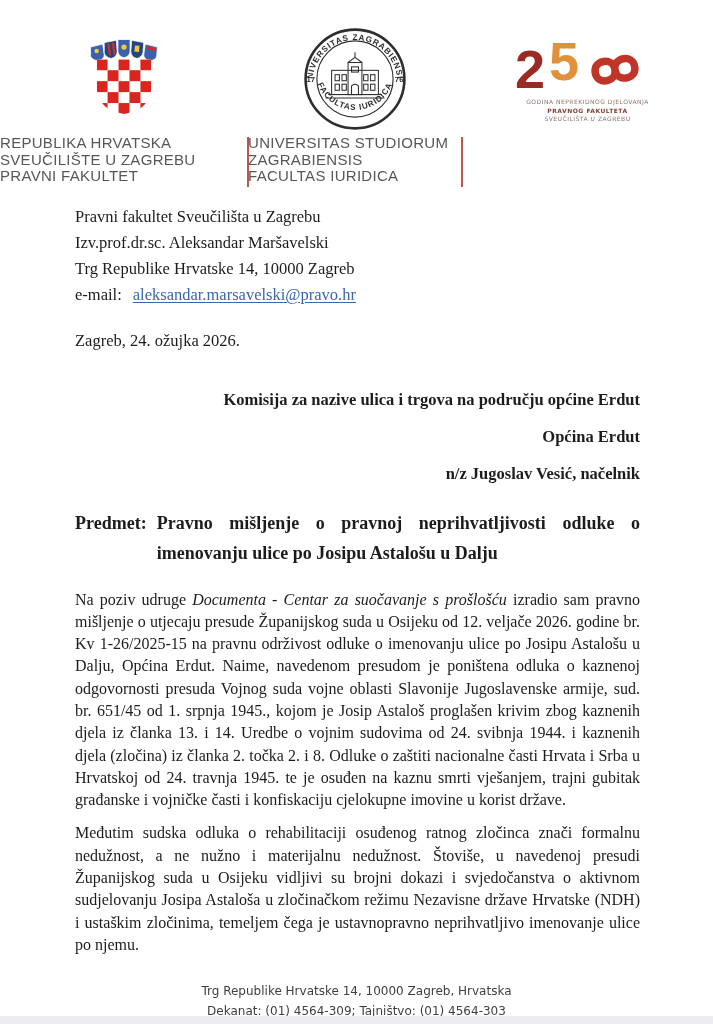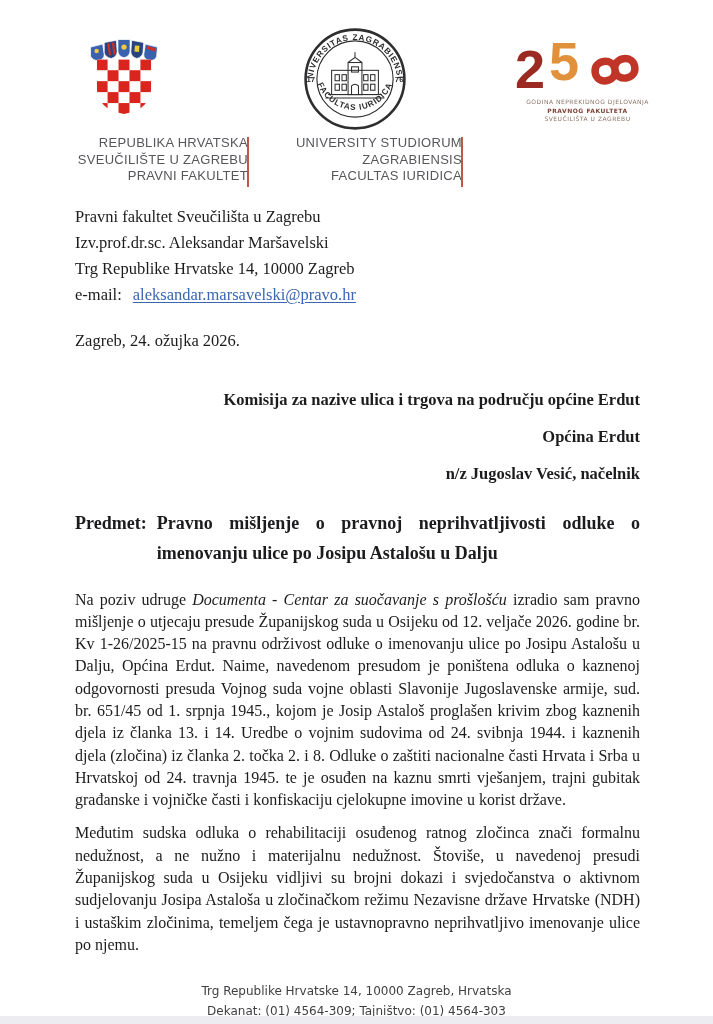--- a/index.html
+++ b/index.html
@@ -11,21 +11,21 @@
 
   
   .logo-row { display:grid; grid-template-columns:248px 214px 1fr; padding-top:27px; align-items:start; }
   .logo-cell { display:flex; justify-content:center; }
 
   .anniv-block { width:164px; margin-top:7px; text-align:center; }
   .anniv-lines { margin-top:2px; font-family:"DejaVu Sans", sans-serif; font-size:6px; line-height:8.5px; letter-spacing:0.5px; color:#8c7468; }
   .anniv-lines .bold-line { font-weight:bold; color:#7c4036; }
 
   .names-row { position:relative; display:grid; grid-template-columns:248px 214px 1fr; margin-top:4px; }
-  .names-col { text-align:right; font-family:"Liberation Sans", sans-serif; font-size:13px; line-height:16.5px; letter-spacing:0.3px; color:#56575b; }
+  .names-col { text-align:left; font-family:"Liberation Sans", sans-serif; font-size:15px; line-height:16.5px; letter-spacing:0.3px; color:#56575b; }
   .divider { position:absolute; width:2px; height:50px; top:2px; background:#c0564a; }
   .divider-1 { left:247px; } .divider-2 { left:461px; }
 
   
   .letter { padding:0 73px 0 75px; }
   .sender { margin-top:19px; font-size:16.5px; line-height:26px; }
   .email-link { color:#3a66b3; text-decoration:underline; text-underline-offset:2px; cursor:pointer; }
   .email-label { margin-right:11px; }
   .date-line { margin-top:23px; font-size:16.5px; }
   .recipient { margin-top:30px; text-align:right; font-weight:bold; font-size:16.5px; line-height:37px; }
@@ -147,21 +147,21 @@
     </div>
   </div>
 
   <div class="names-row">
     <div class="names-col">
       <div>REPUBLIKA HRVATSKA</div>
       <div>SVEUČILIŠTE  U  ZAGREBU</div>
       <div>PRAVNI FAKULTET</div>
     </div>
     <div class="names-col">
-      <div>UNIVERSITY STUDIORUM</div>
+      <div>UNIVERSITAS STUDIORUM</div>
       <div>ZAGRABIENSIS</div>
       <div>FACULTAS IURIDICA</div>
     </div>
     <div class="divider divider-1"></div>
     <div class="divider divider-2"></div>
   </div>
 
   <div class="letter">
 
     <div class="sender">

